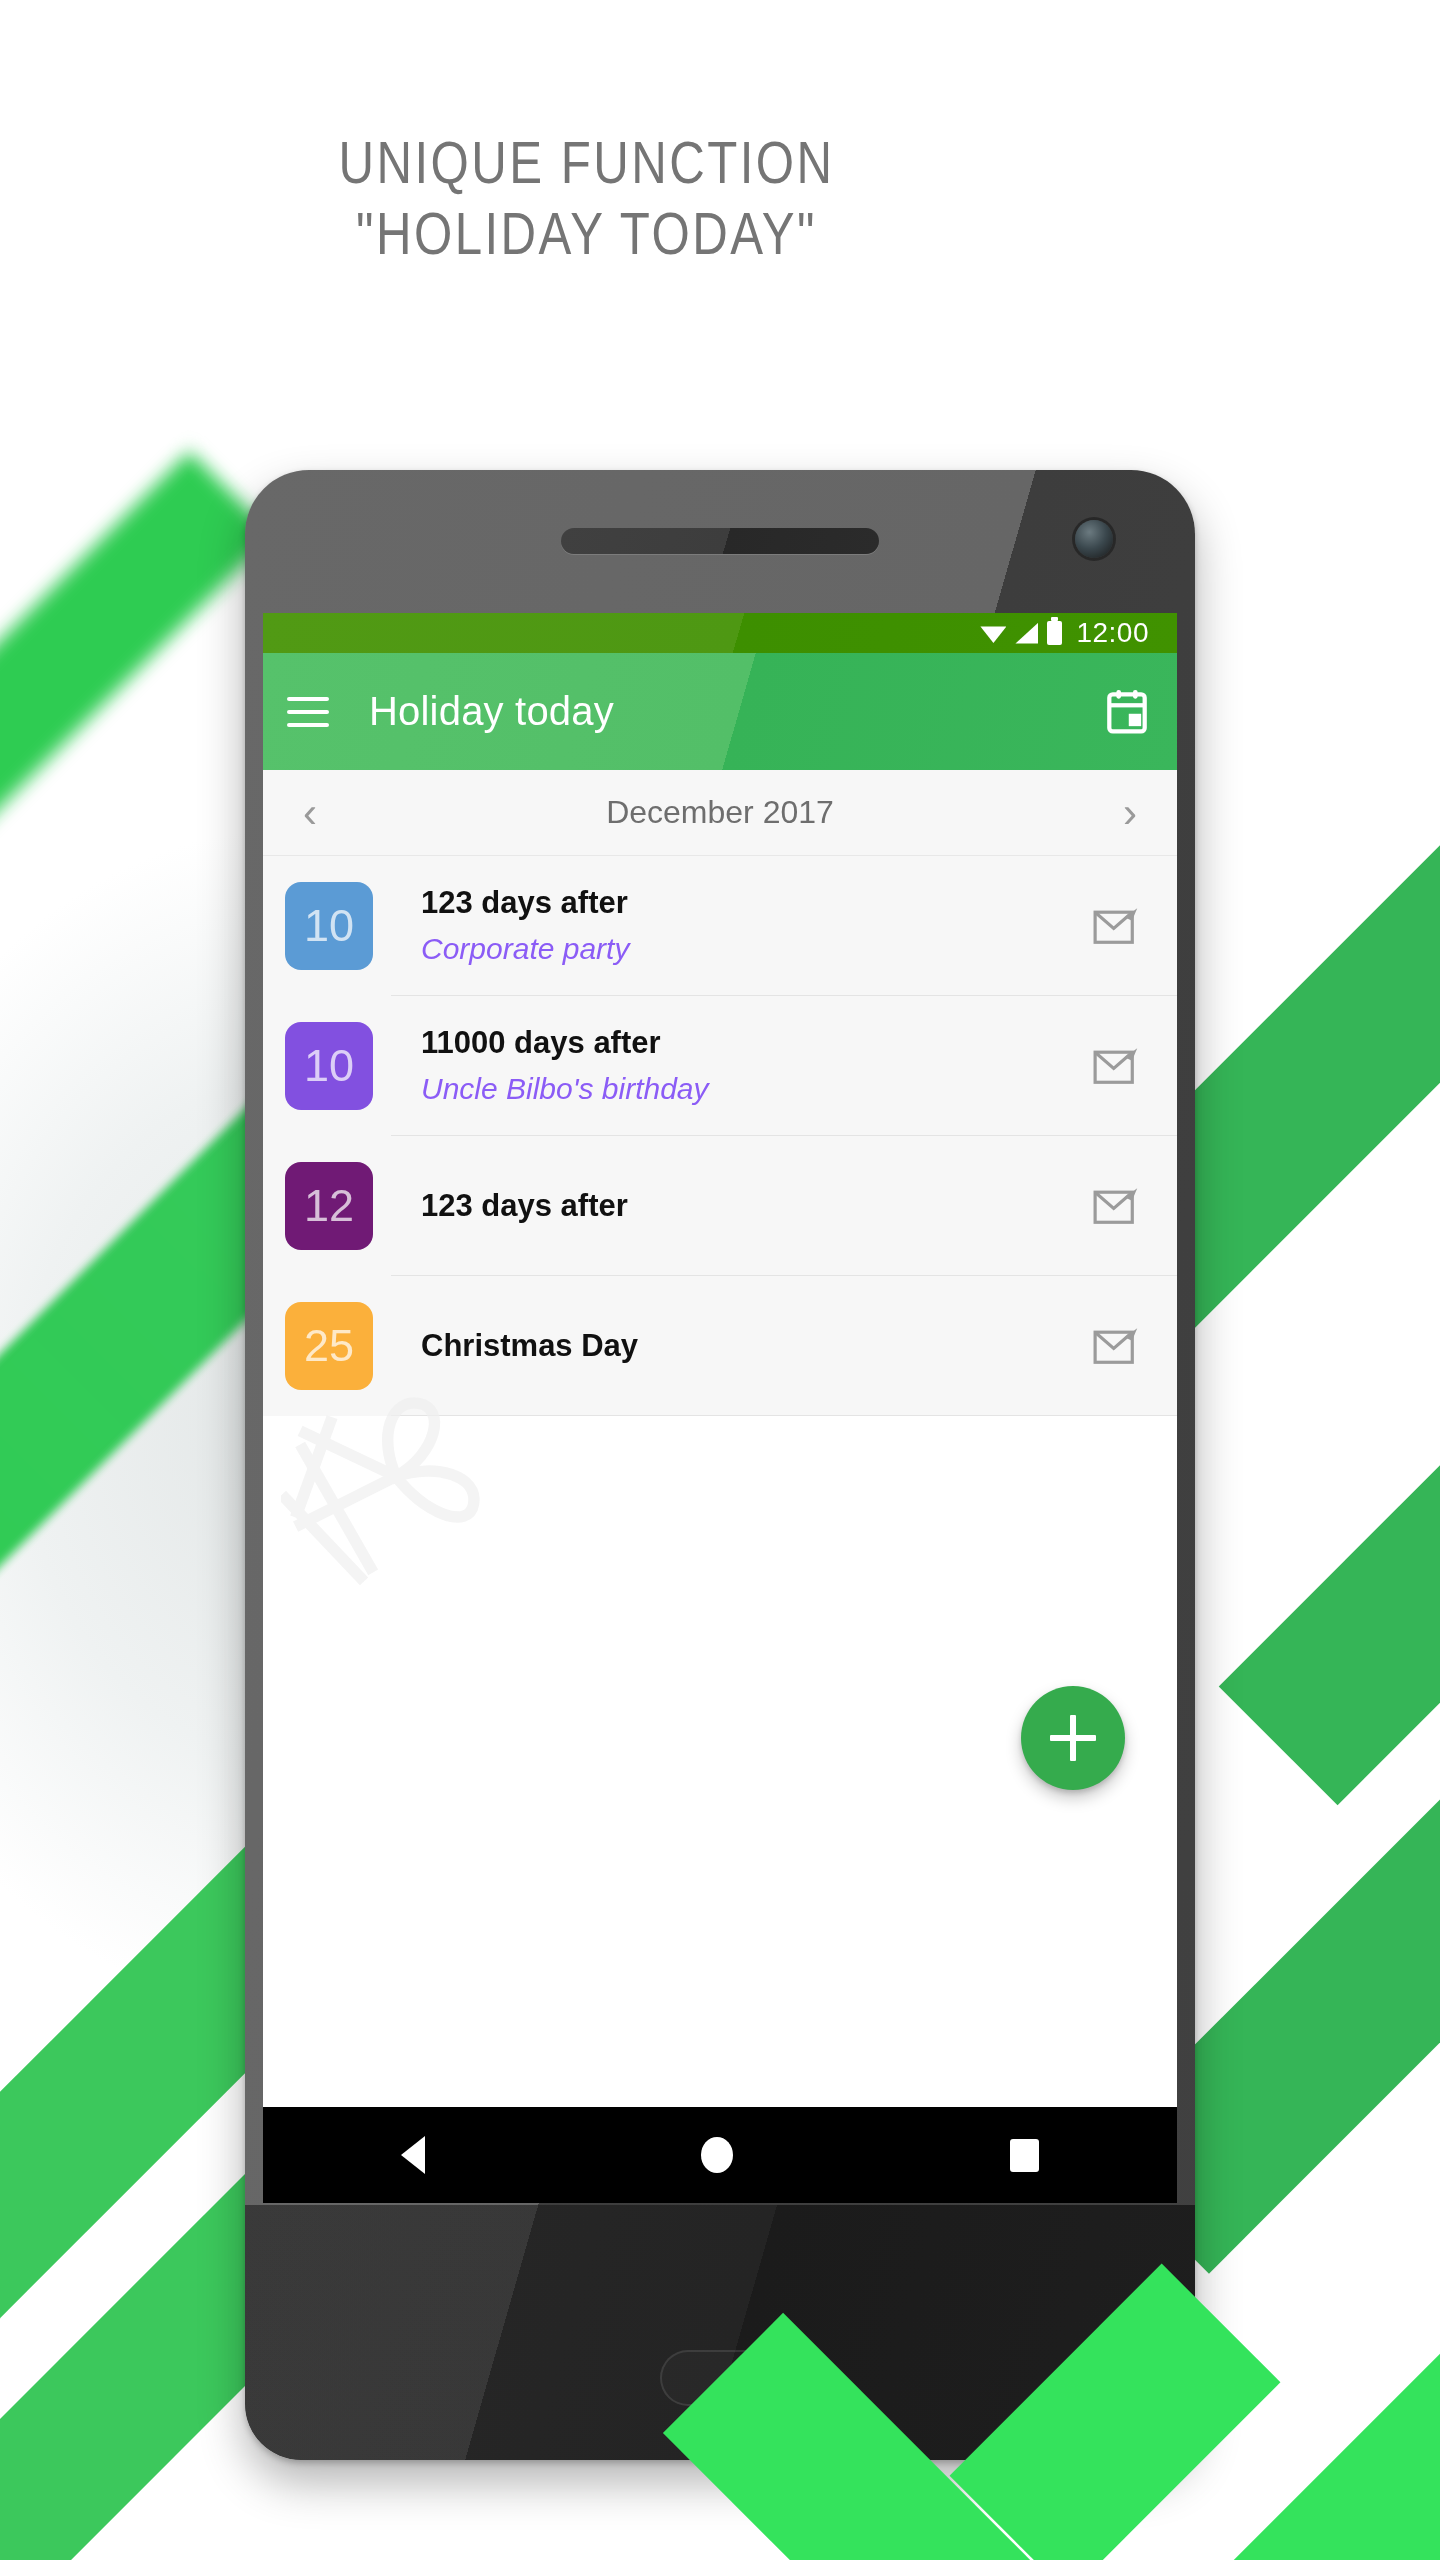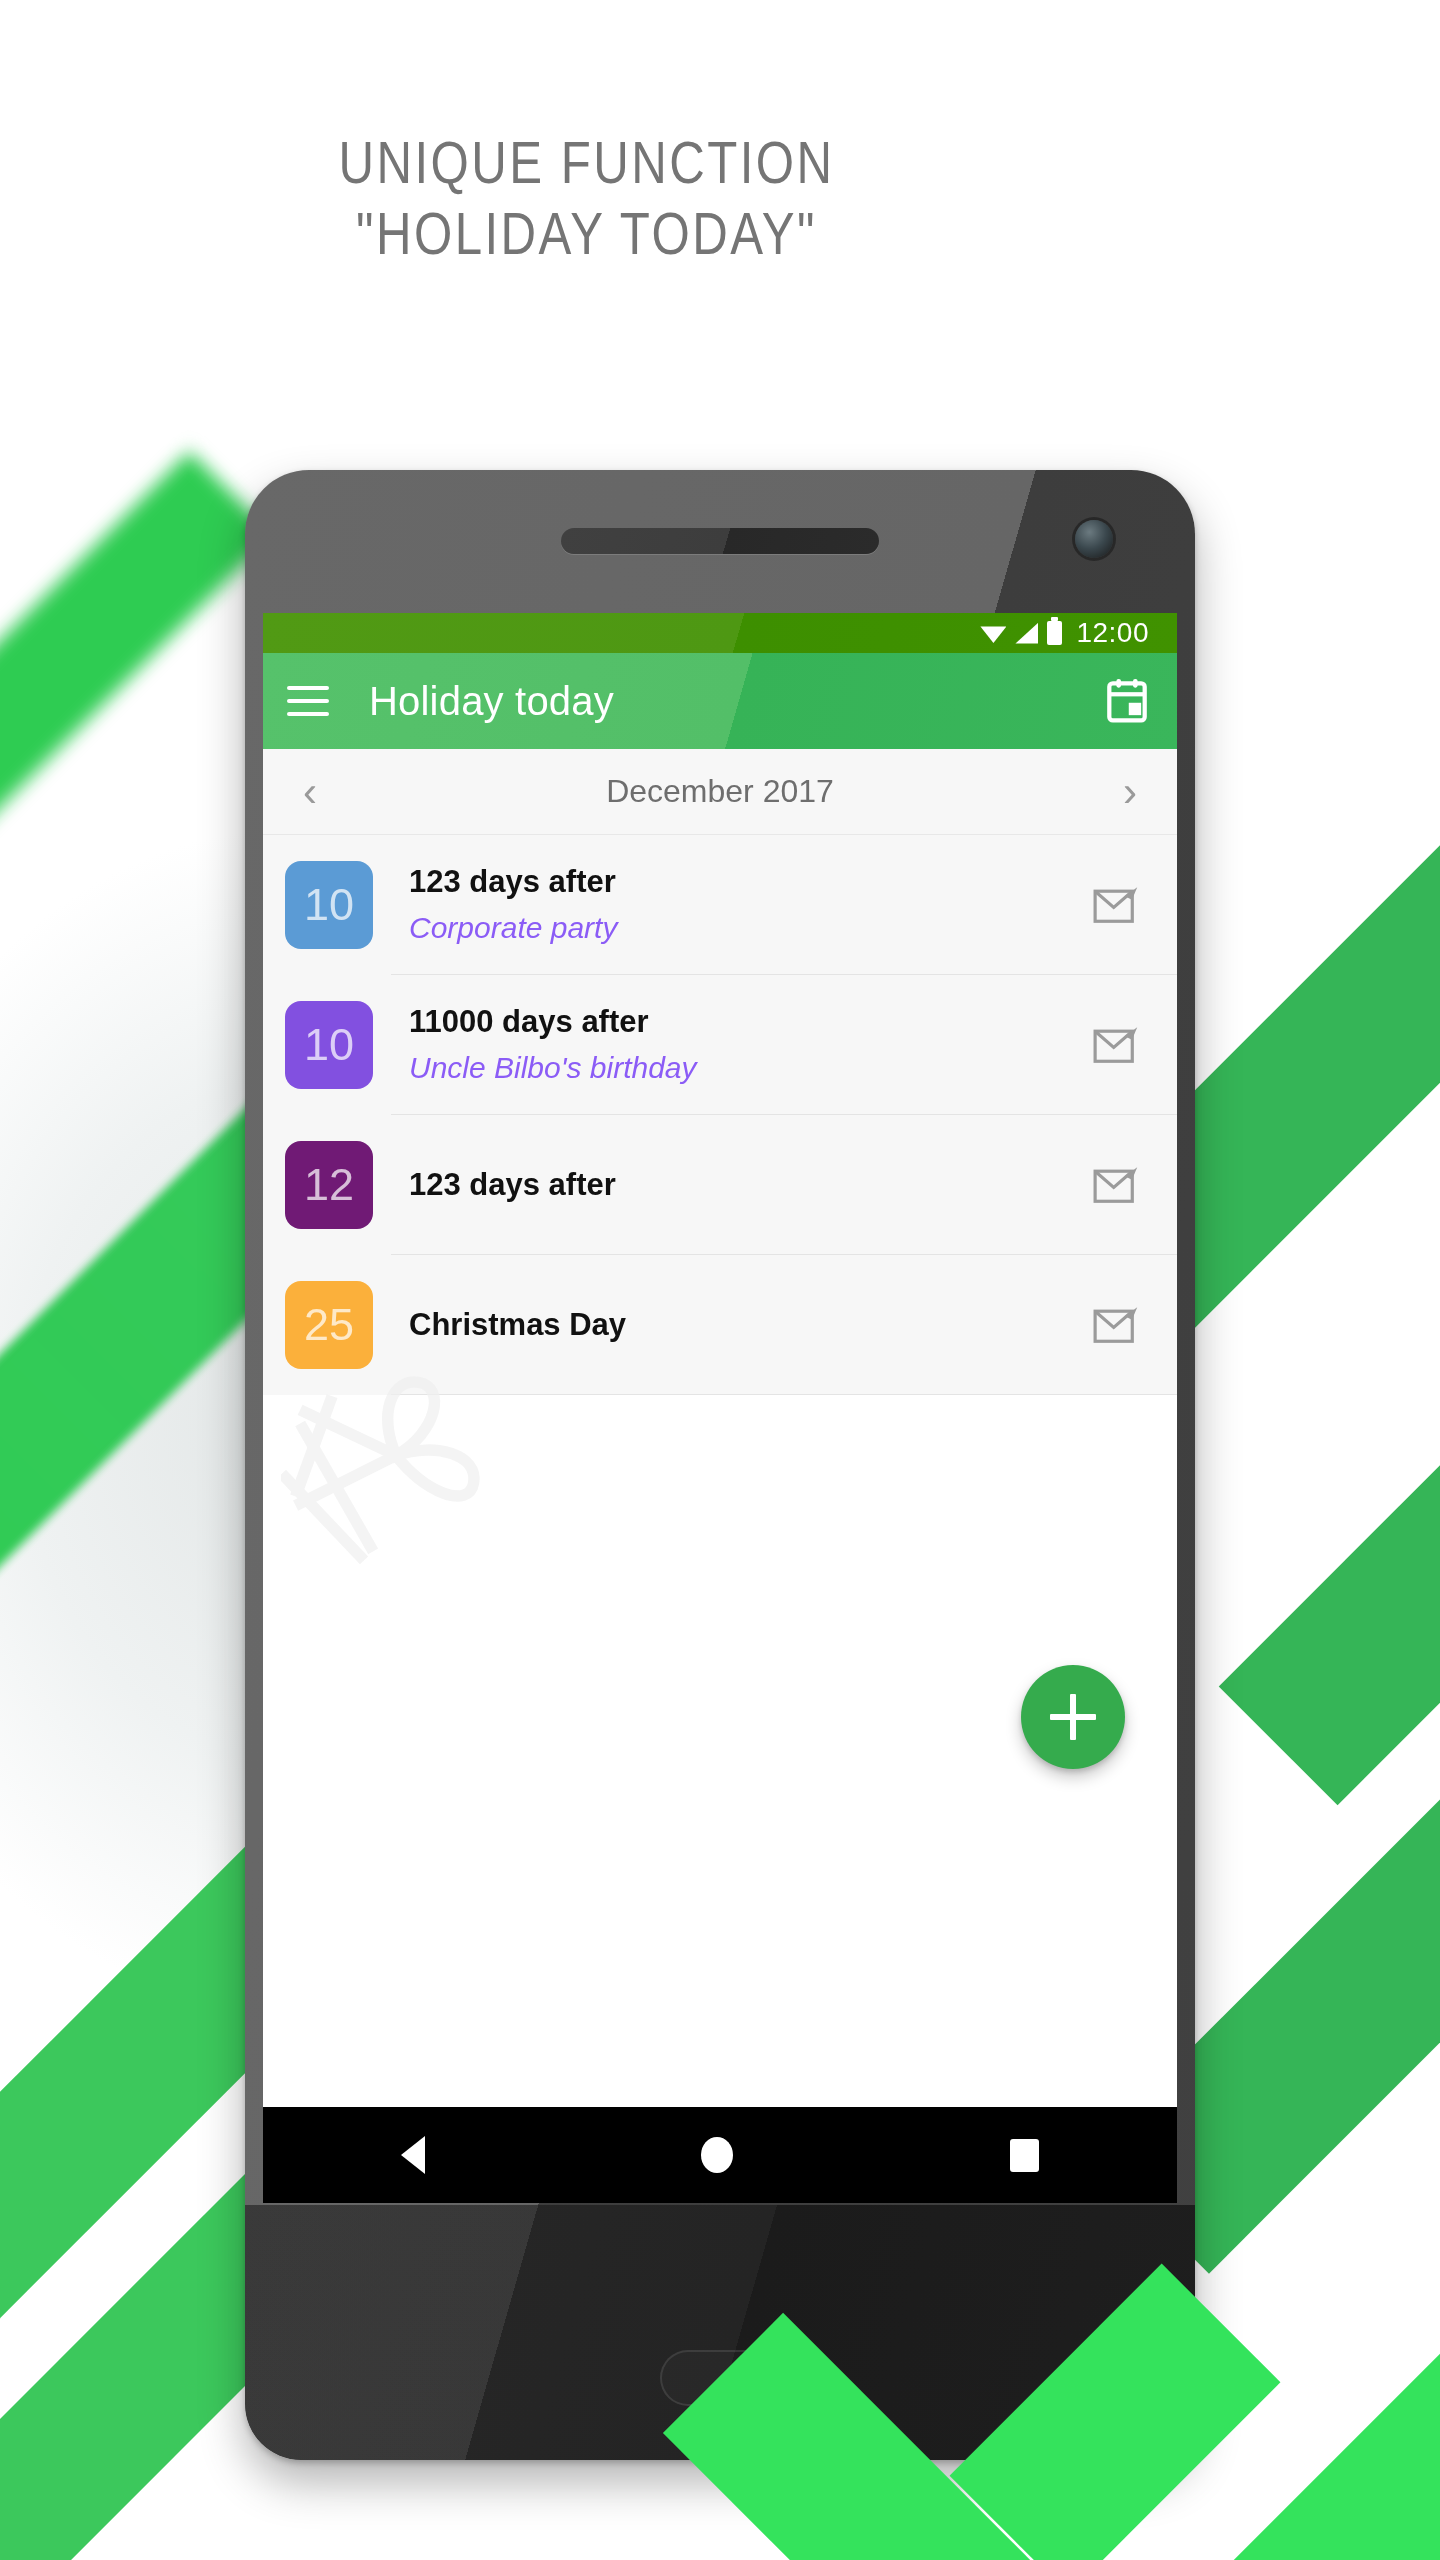--- a/index.html
+++ b/index.html
@@ -174,21 +174,21 @@
     border-radius:3px 3px 0 0;
   }
   .sb-signal { width:23px;height:21px; background:#fff; clip-path:polygon(100% 0,100% 100%,0 100%); }
   .sb-batt {
     width:15px;height:24px;background:#fff;border-radius:2px;position:relative;
   }
   .sb-batt::before{content:"";position:absolute;top:-4px;left:4px;width:7px;height:4px;background:#fff;border-radius:1px;}
   .sb-time { color:#fff; font-size:28px; font-weight:500; letter-spacing:0.5px; margin-left:5px; }
 
   .appbar {
-    height:96px;
+    height:117px;
     background:linear-gradient(106deg,#56c26b 0%,#53bf68 52%,#36b357 52%,#3ab65b 100%);
     display:flex; align-items:center; padding:12px 24px;
     position:relative;
   }
   .hamburger { width:42px; height:30px; display:flex; flex-direction:column; justify-content:space-between; cursor:pointer; }
   .hamburger span { display:block; height:4px; background:#fff; border-radius:2px; }
   .appbar-title {
     color:#fff; font-size:40px; font-weight:500; margin-left:40px; letter-spacing:0.2px;
   }
   .cal-icon { position:absolute; right:28px; top:50%; transform:translateY(-50%); width:44px; height:46px; }
@@ -210,21 +210,21 @@
   }
   .list-item + .list-item .sep { }
   .sep { position:absolute; left:128px; right:0; bottom:0; height:1px; background:#e4e4e4; }
   .daytile {
     width:88px; height:88px; border-radius:16px;
     display:flex; align-items:center; justify-content:center;
     flex:0 0 auto;
     color:rgba(255,255,255,0.72);
     font-size:45px; font-weight:300;
   }
-  .item-texts { margin-left:36px; flex:1 1 auto; }
+  .item-texts { margin-left:48px; flex:1 1 auto; }
   .item-title { font-size:31px; font-weight:bold; color:#111; line-height:1.25; }
   .item-sub { font-size:30px; font-style:italic; color:#8b5cf6; line-height:1.3; margin-top:6px; }
   .mail-icon { width:46px; height:40px; flex:0 0 auto; margin-right:10px; }
 
   .list-empty { background:#fff; position:relative; height:420px; }
   .watermark {
     position:absolute; left:18px; top:-40px; width:230px; height:210px; opacity:0.72;
   }
   .fab {
     position:absolute; right:52px; bottom:46px;

